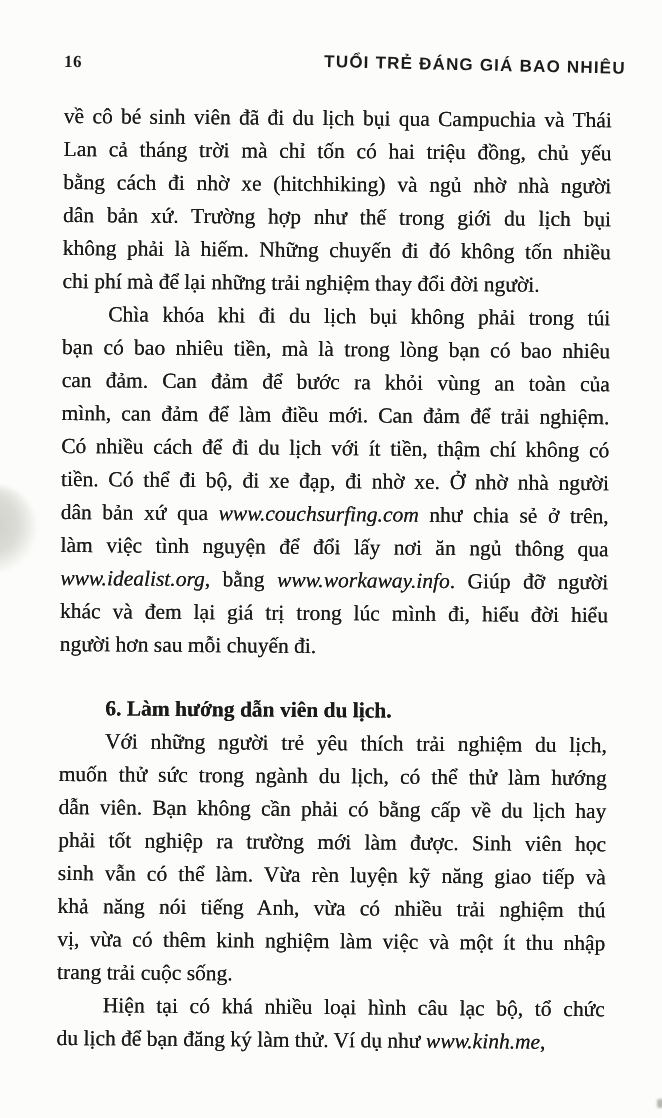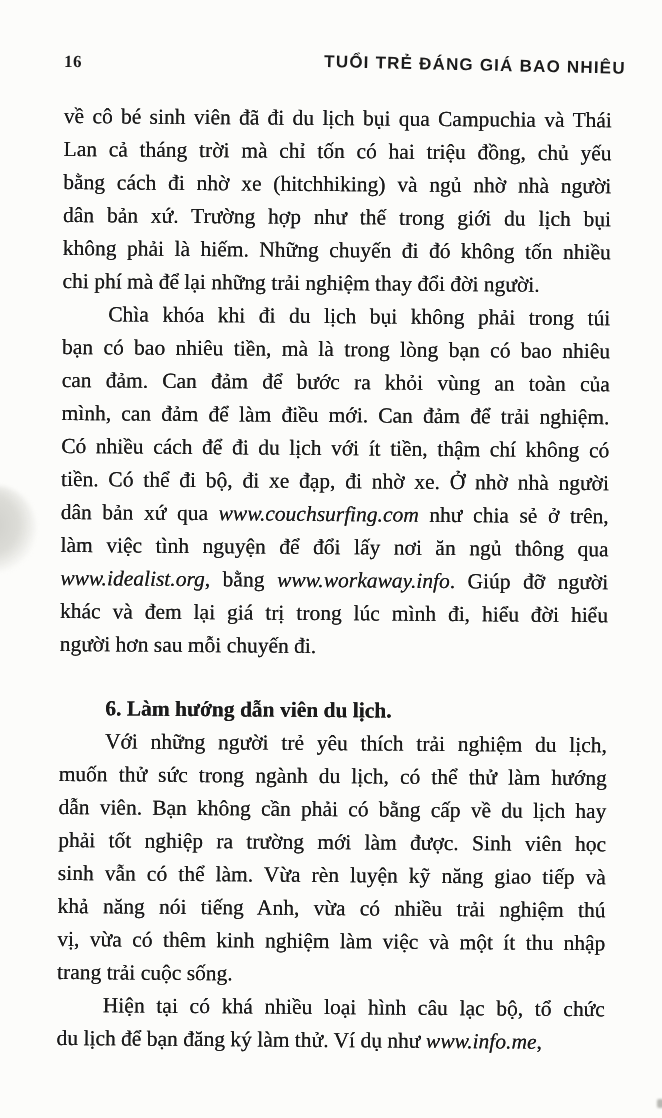--- a/index.html
+++ b/index.html
@@ -122,18 +122,18 @@
         <div class="line"><span>muốn thử sức trong ngành du lịch, có thể thử làm hướng</span></div>
         <div class="line"><span>dẫn viên. Bạn không cần phải có bằng cấp về du lịch hay</span></div>
         <div class="line"><span>phải tốt nghiệp ra trường mới làm được. Sinh viên học</span></div>
         <div class="line"><span>sinh vẫn có thể làm. Vừa rèn luyện kỹ năng giao tiếp và</span></div>
         <div class="line"><span>khả năng nói tiếng Anh, vừa có nhiều trải nghiệm thú</span></div>
         <div class="line"><span>vị, vừa có thêm kinh nghiệm làm việc và một ít thu nhập</span></div>
         <div class="line last"><span>trang trải cuộc sống.</span></div>
       </div>
       <div class="block paragraph">
         <div class="line indent"><span>Hiện tại có khá nhiều loại hình câu lạc bộ, tổ chức</span></div>
-        <div class="line last"><span>du lịch để bạn đăng ký làm thử. Ví dụ như </span><span class="it">www.info.me</span><span>,</span></div>
+        <div class="line last"><span>du lịch để bạn đăng ký làm thử. Ví dụ như </span><span class="it">www.kinh.me</span><span>,</span></div>
       </div>
     </div>
 
   <div class="scan-speck"></div>
 </div>
 
 </body></html>

